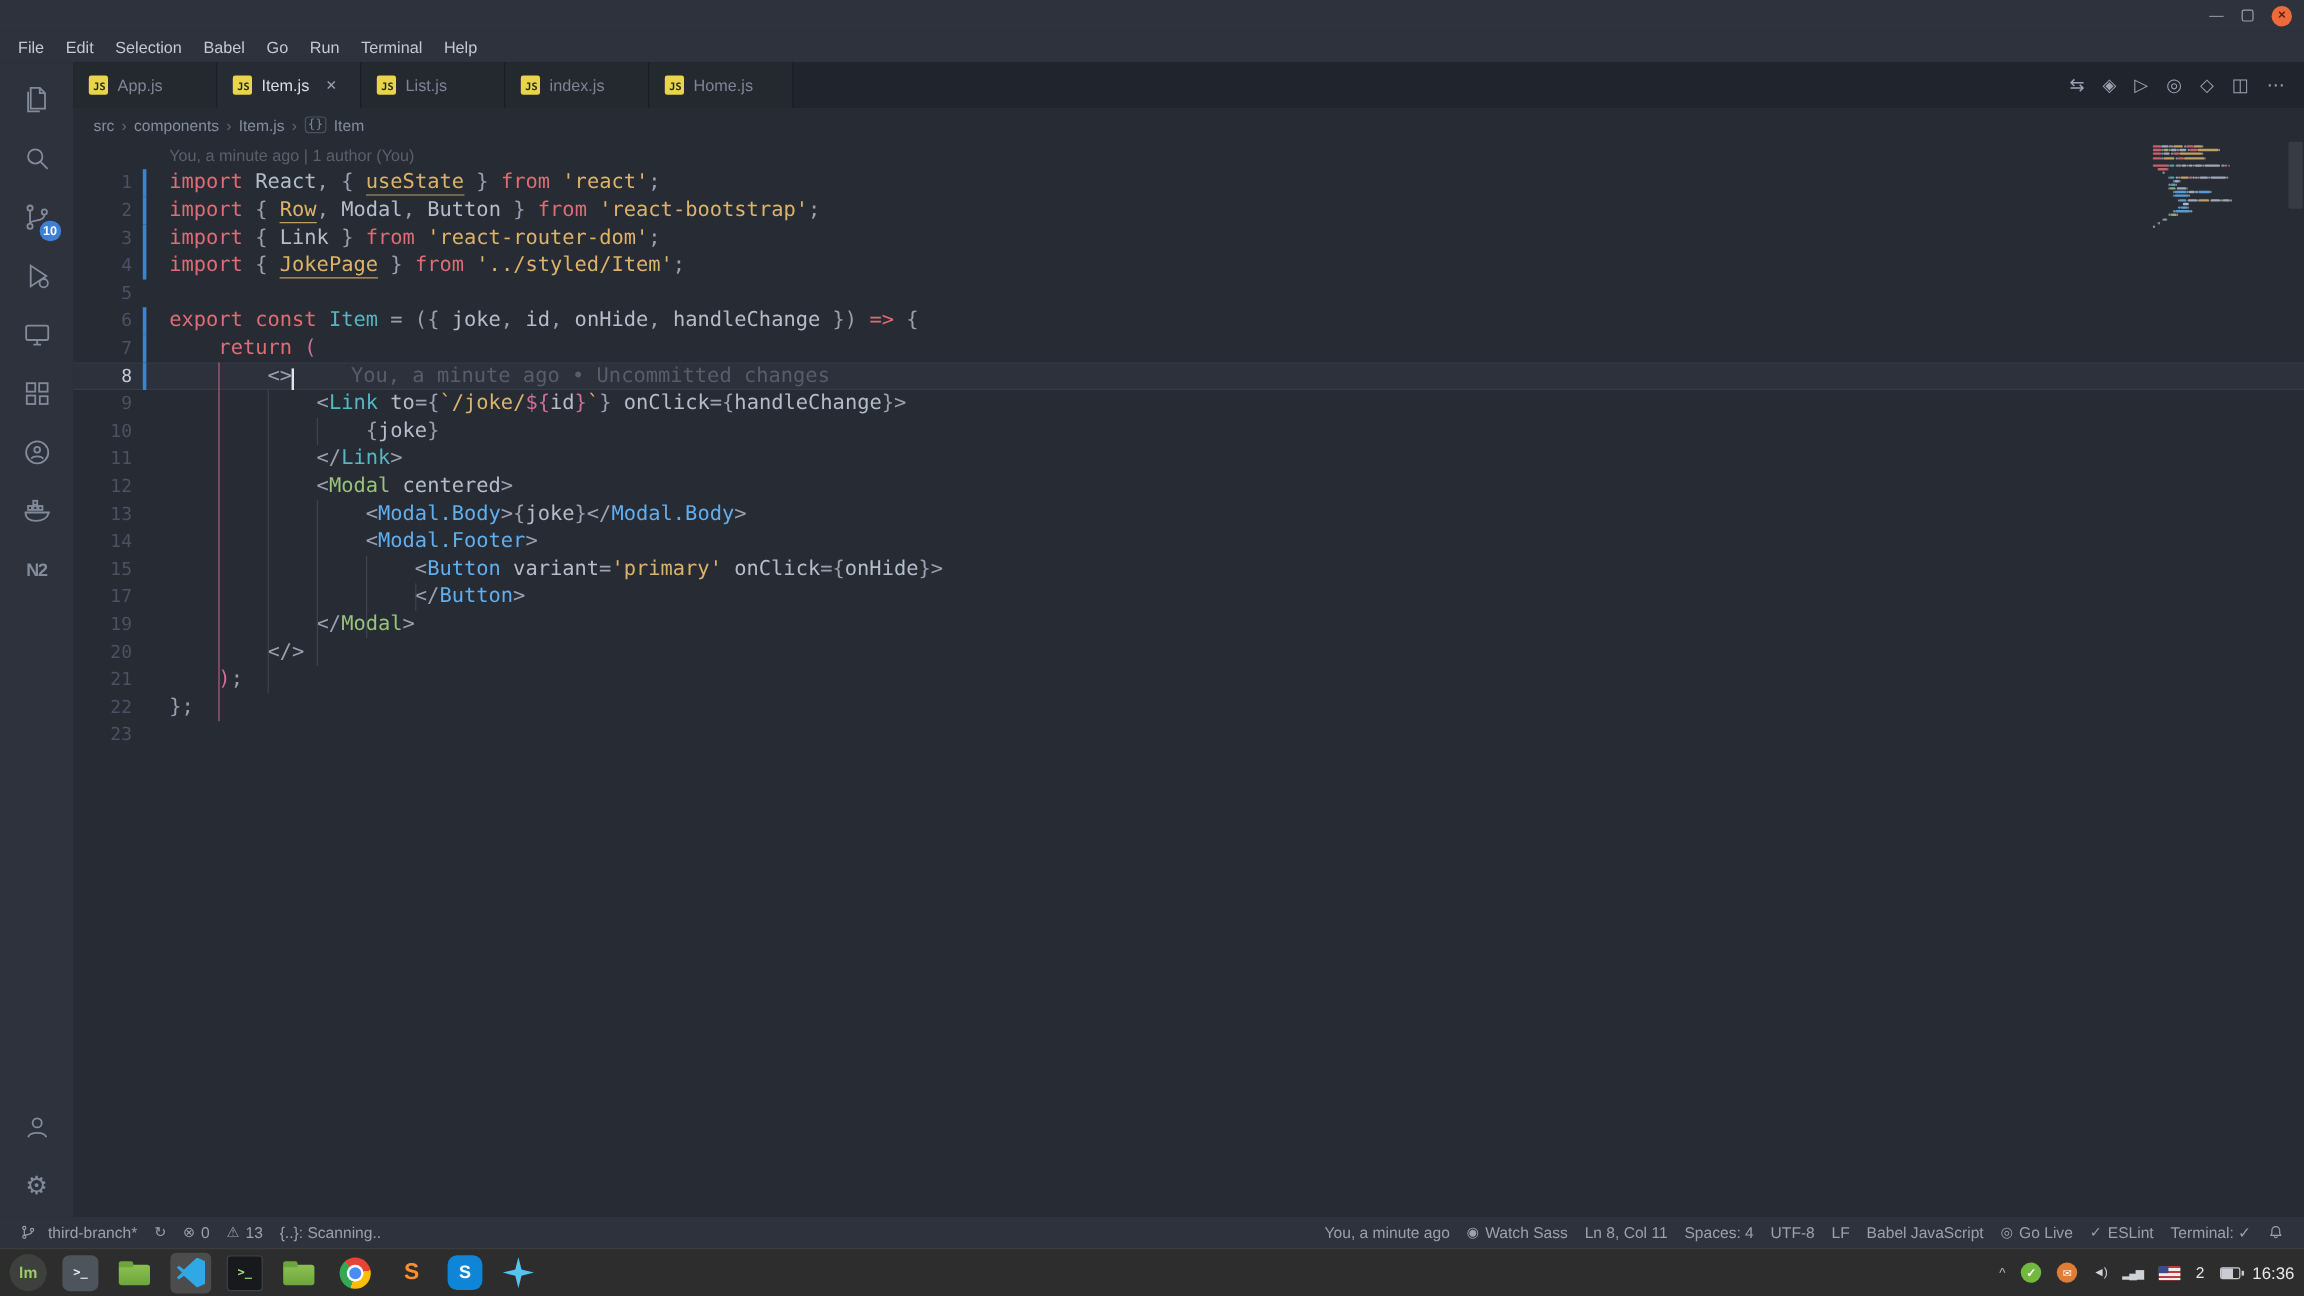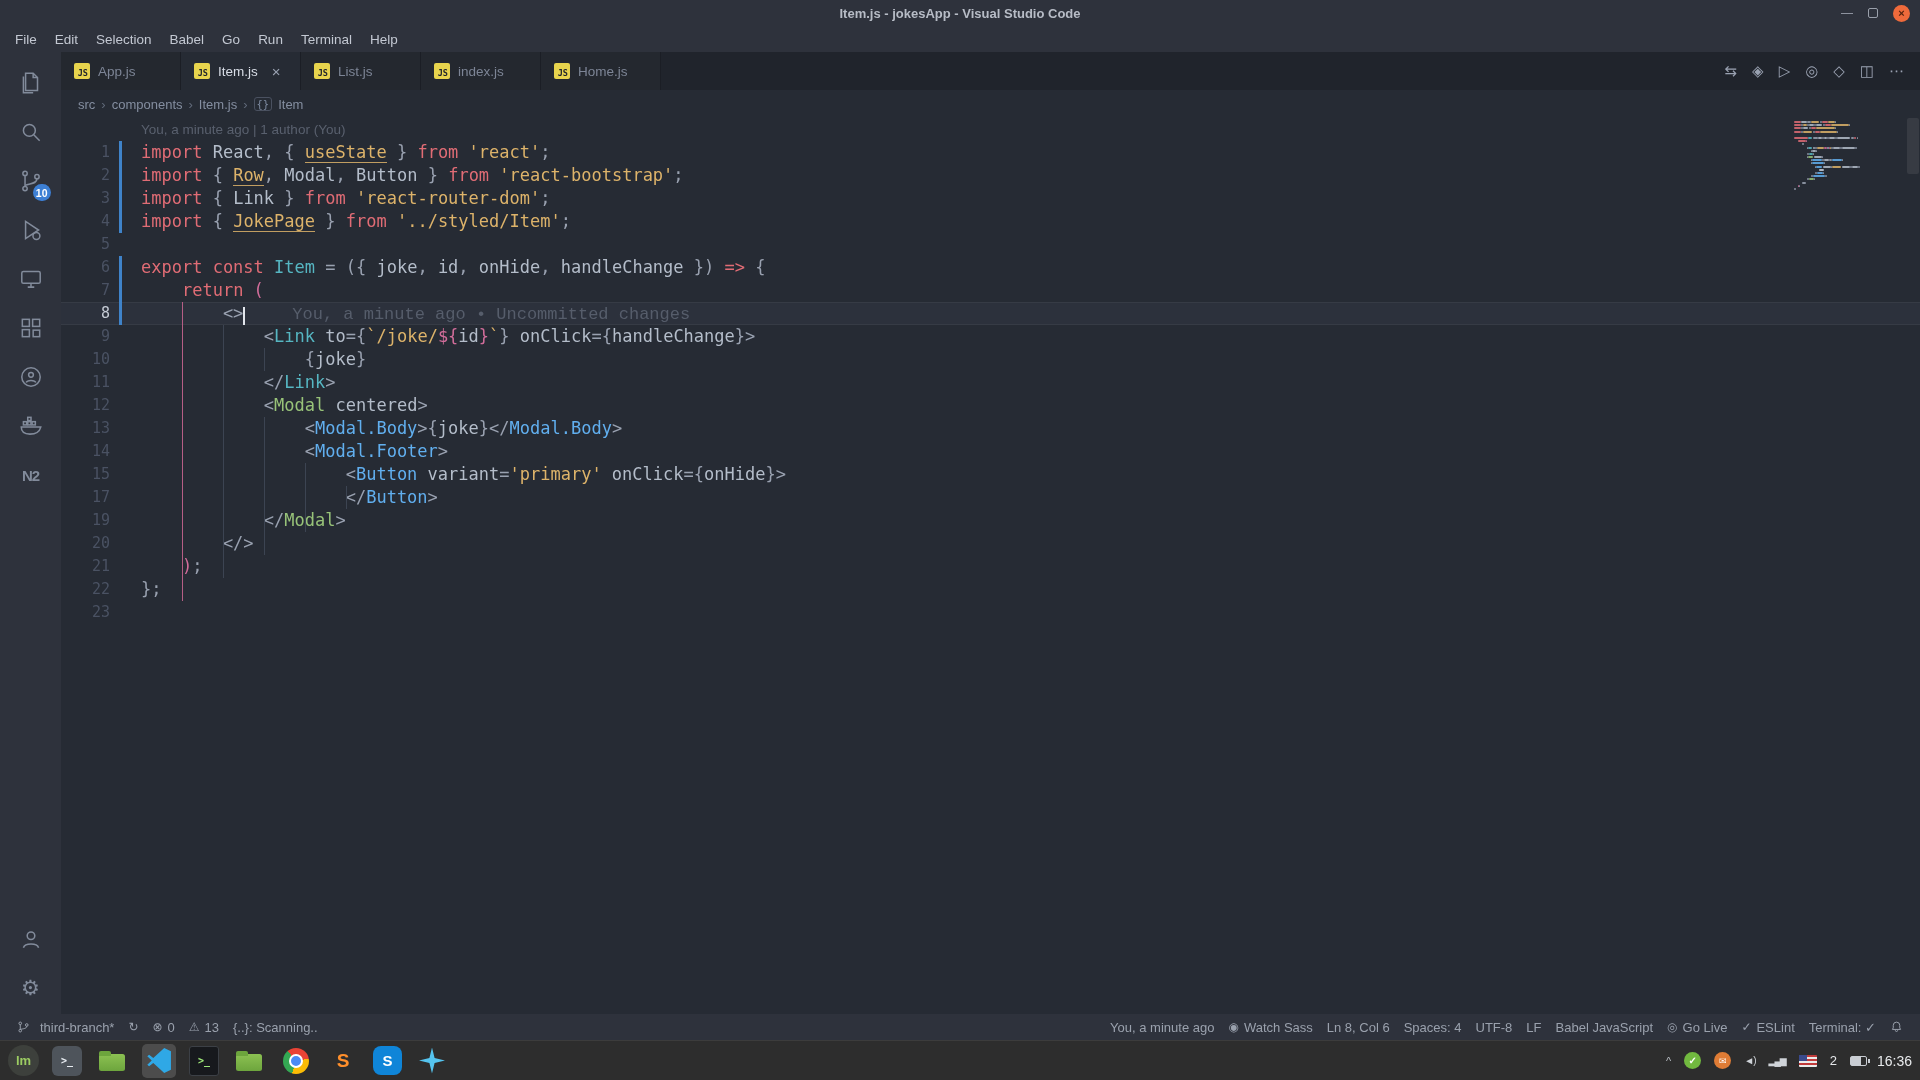--- a/index.html
+++ b/index.html
@@ -106,21 +106,20 @@
 .tray-battery{width:17px;height:10px;border:1px solid #c9cdd3;border-radius:2px;position:relative;background:linear-gradient(90deg,#c9cdd3 0 68%,transparent 68%)}
 .tray-battery::after{content:"";position:absolute;right:-4px;top:2px;width:2px;height:4px;background:#c9cdd3}
 .clock{color:#e8eaec;font-size:14px;margin-left:10px}
 </style>
 </head>
 <body>
 
 <div class="window">
 
   <div class="titlebar">
-    <div class="title">Item.js - jokesApp - Visual Studio Code</div>
     <div class="win-controls">
       <span class="wc">—</span>
       <span class="wc wc-max"></span>
       <span class="wc-close">×</span>
     </div>
   </div>
 
   <div class="menubar" id="menubar">
       <div class="menu-item">File</div>
       <div class="menu-item">Edit</div>
@@ -291,21 +290,21 @@
                 <span class="ct"><span class="tok" style="color: rgb(224, 108, 117);">export const </span><span class="tok" style="color: rgb(86, 182, 194);">Item</span><span class="tok" style="color: rgb(153, 161, 176);"> = ({ </span><span class="tok" style="color: rgb(180, 189, 202);">joke</span><span class="tok" style="color: rgb(153, 161, 176);">, </span><span class="tok" style="color: rgb(180, 189, 202);">id</span><span class="tok" style="color: rgb(153, 161, 176);">, </span><span class="tok" style="color: rgb(180, 189, 202);">onHide</span><span class="tok" style="color: rgb(153, 161, 176);">, </span><span class="tok" style="color: rgb(180, 189, 202);">handleChange</span><span class="tok" style="color: rgb(153, 161, 176);"> }) </span><span class="tok" style="color: rgb(224, 108, 117);">=&gt;</span><span class="tok" style="color: rgb(153, 161, 176);"> {</span></span>
               </div>
               <div class="cl">
                 <span class="ln">7</span>
                 <span class="gmk on"></span>
                 <span class="ct"><span class="tok" style="color: rgb(153, 161, 176);">    </span><span class="tok" style="color: rgb(224, 108, 117);">return </span><span class="tok" style="color: rgb(209, 109, 154);">(</span></span>
               </div>
               <div class="cl current">
                 <span class="ln">8</span>
                 <span class="gmk on"></span>
-                <span class="ct"><span class="tok" style="color: rgb(153, 161, 176);">        &lt;&gt;</span><span class="caret"></span><span class="ghost" style="color: rgb(86, 93, 107); font-family: Liberation Mono, monospace;">You, a minute ago • Uncommitted changes</span></span>
+                <span class="ct"><span class="tok" style="color: rgb(153, 161, 176);">        &lt;&gt;</span><span class="caret"></span><span class="ghost" style="color: rgb(86, 93, 107);">You, a minute ago • Uncommitted changes</span></span>
               </div>
               <div class="cl">
                 <span class="ln">9</span>
                 <span class="gmk"></span>
                 <span class="ct"><span class="tok" style="color: rgb(153, 161, 176);">            &lt;</span><span class="tok" style="color: rgb(86, 182, 194);">Link</span><span class="tok" style="color: rgb(180, 189, 202);"> to</span><span class="tok" style="color: rgb(153, 161, 176);">={</span><span class="tok" style="color: rgb(221, 179, 106);">`/joke/</span><span class="tok" style="color: rgb(209, 109, 154);">${</span><span class="tok" style="color: rgb(180, 189, 202);">id</span><span class="tok" style="color: rgb(209, 109, 154);">}</span><span class="tok" style="color: rgb(221, 179, 106);">`</span><span class="tok" style="color: rgb(153, 161, 176);">} </span><span class="tok" style="color: rgb(180, 189, 202);">onClick</span><span class="tok" style="color: rgb(153, 161, 176);">={</span><span class="tok" style="color: rgb(180, 189, 202);">handleChange</span><span class="tok" style="color: rgb(153, 161, 176);">}&gt;</span></span>
               </div>
               <div class="cl">
                 <span class="ln">10</span>
                 <span class="gmk"></span>
                 <span class="ct"><span class="tok" style="color: rgb(153, 161, 176);">                {</span><span class="tok" style="color: rgb(180, 189, 202);">joke</span><span class="tok" style="color: rgb(153, 161, 176);">}</span></span>
@@ -591,21 +590,21 @@
     <div class="sb-right">
       <div id="sbright">
           <div class="sb-item">
             <span class="sb-label">You, a minute ago</span>
           </div>
           <div class="sb-item">
             <span class="sb-glyph">◉</span>
             <span class="sb-label">Watch Sass</span>
           </div>
           <div class="sb-item">
-            <span class="sb-label">Ln 8, Col 6</span>
+            <span class="sb-label">Ln 8, Col 11</span>
           </div>
           <div class="sb-item">
             <span class="sb-label">Spaces: 4</span>
           </div>
           <div class="sb-item">
             <span class="sb-label">UTF-8</span>
           </div>
           <div class="sb-item">
             <span class="sb-label">LF</span>
           </div>

